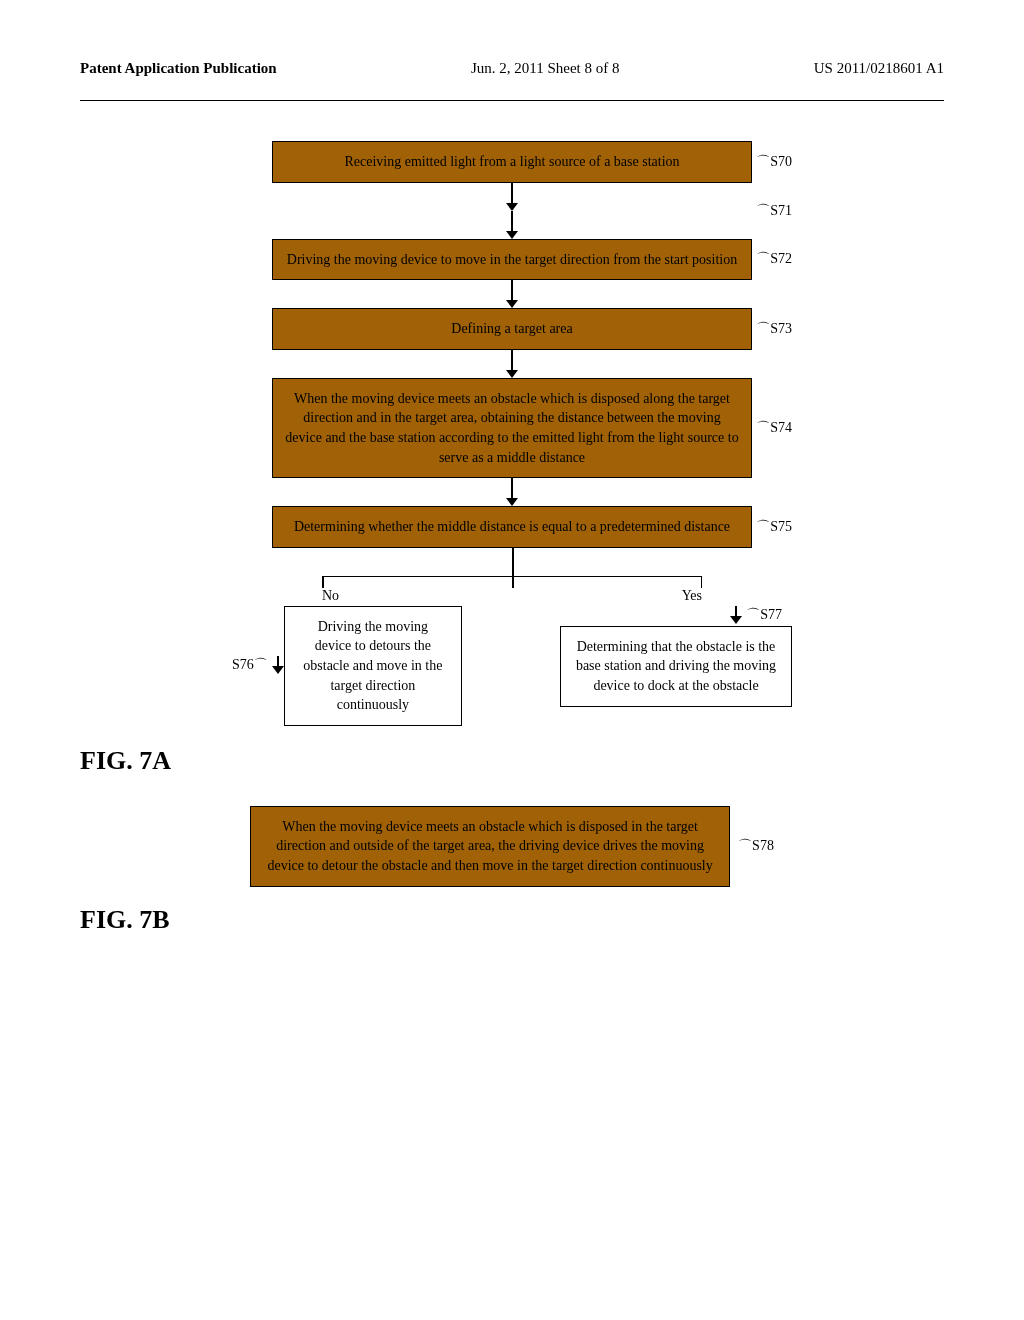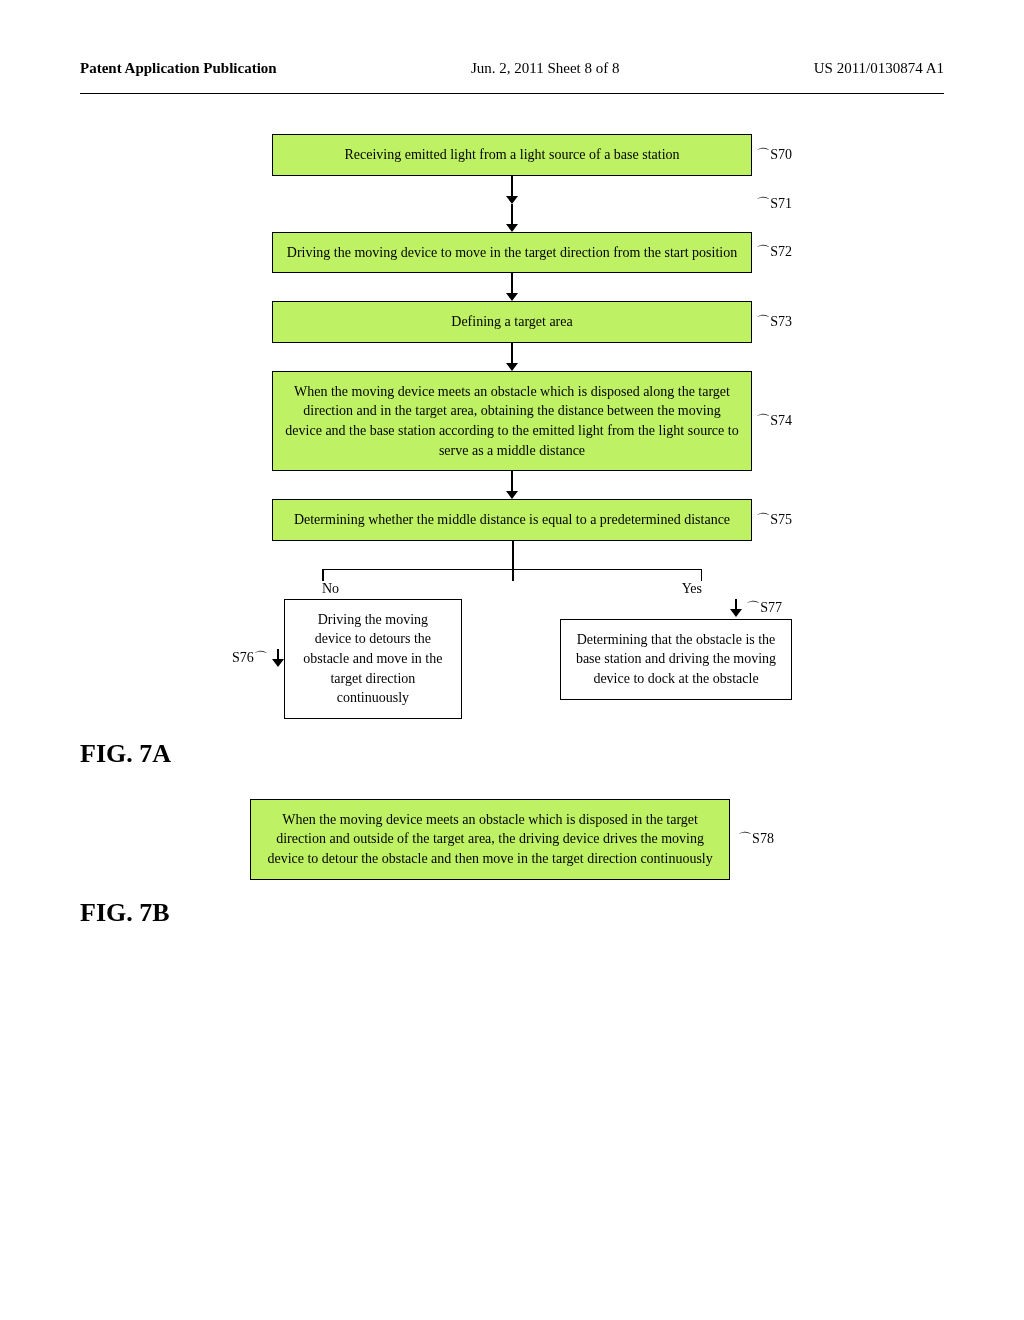--- a/index.html
+++ b/index.html
@@ -18,21 +18,21 @@
       padding: 60px 80px 60px 80px;
       position: relative;
     }
 
     
     .header {
       display: flex;
       justify-content: space-between;
       align-items: baseline;
       border-bottom: 1px solid #000;
-      padding-bottom: 16px;
+      padding-bottom: 23px;
       margin-bottom: 40px;
     }
     .header-left {
       font-weight: bold;
       font-size: 15px;
     }
     .header-center {
       font-size: 15px;
     }
     .header-right {
@@ -48,21 +48,21 @@
       margin-bottom: 20px;
     }
 
     
     .box {
       border: 1.5px solid #000;
       padding: 10px 12px;
       text-align: center;
       font-size: 14px;
       line-height: 1.4;
-      background: #bef264;
+      background: #a16207;
       position: relative;
     }
 
     .box-wide {
       width: 480px;
     }
 
     
     .step-row {
       display: flex;
@@ -132,21 +132,21 @@
       position: relative;
     }
   </style>
 </head>
 <body>
 <div class="page">
 
   <div class="header">
     <span class="header-left">Patent Application Publication</span>
     <span class="header-center">Jun. 2, 2011    Sheet 8 of 8</span>
-    <span class="header-right">US 2011/0130874 A1</span>
+    <span class="header-right">US 2011/0218601 A1</span>
   </div>
 
   <div class="flowchart">
 
     <div class="step-row">
       <div class="box box-wide">
         <span>Receiving emitted light from a light source of a base station</span>
       </div>
       <span class="step-label" style="right:152px;margin-left:43px;">⌒S70</span>
     </div>

